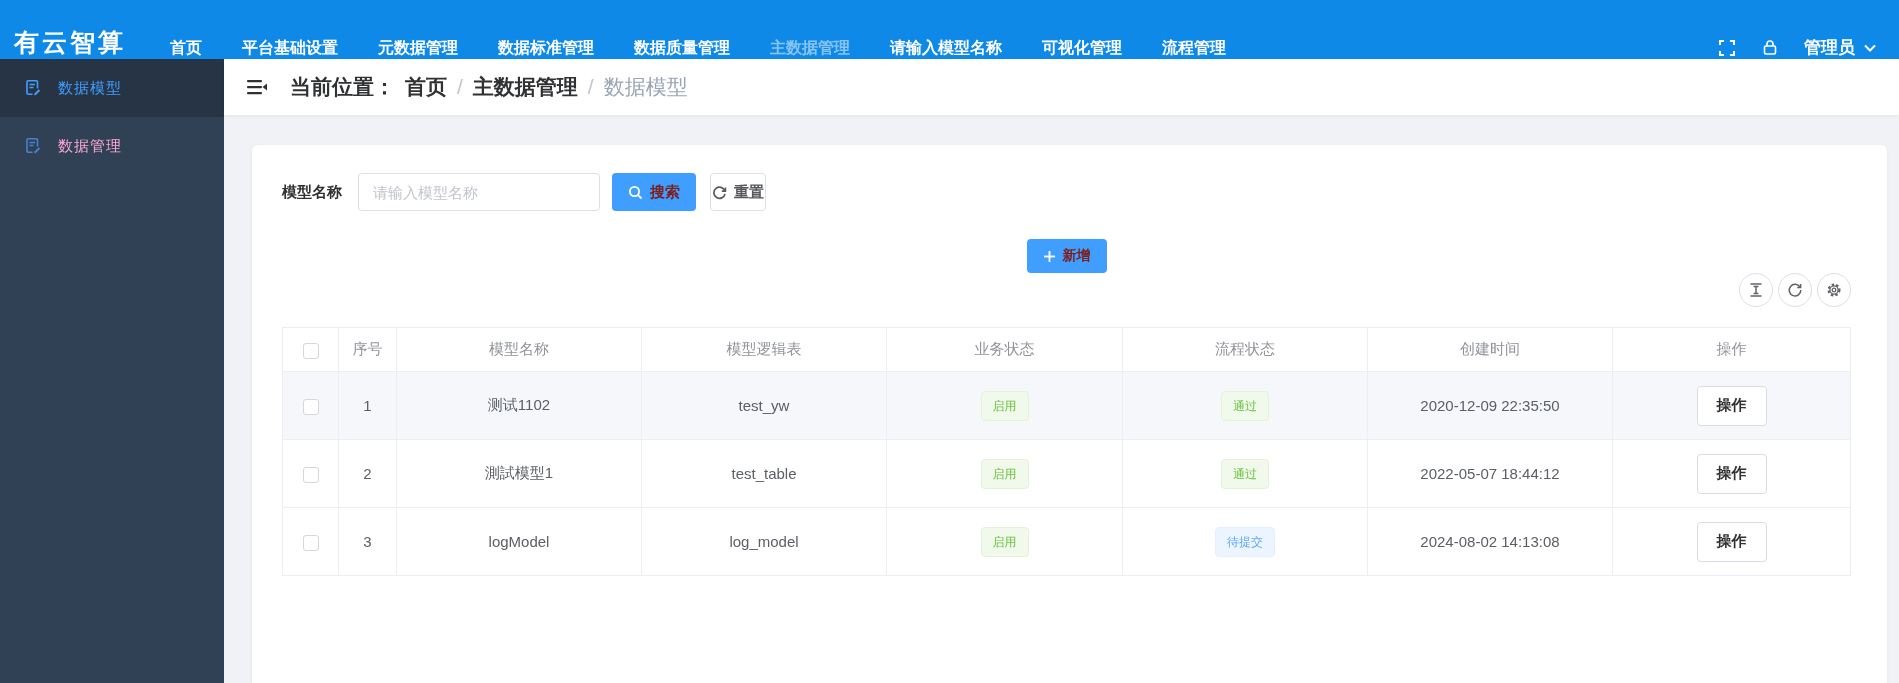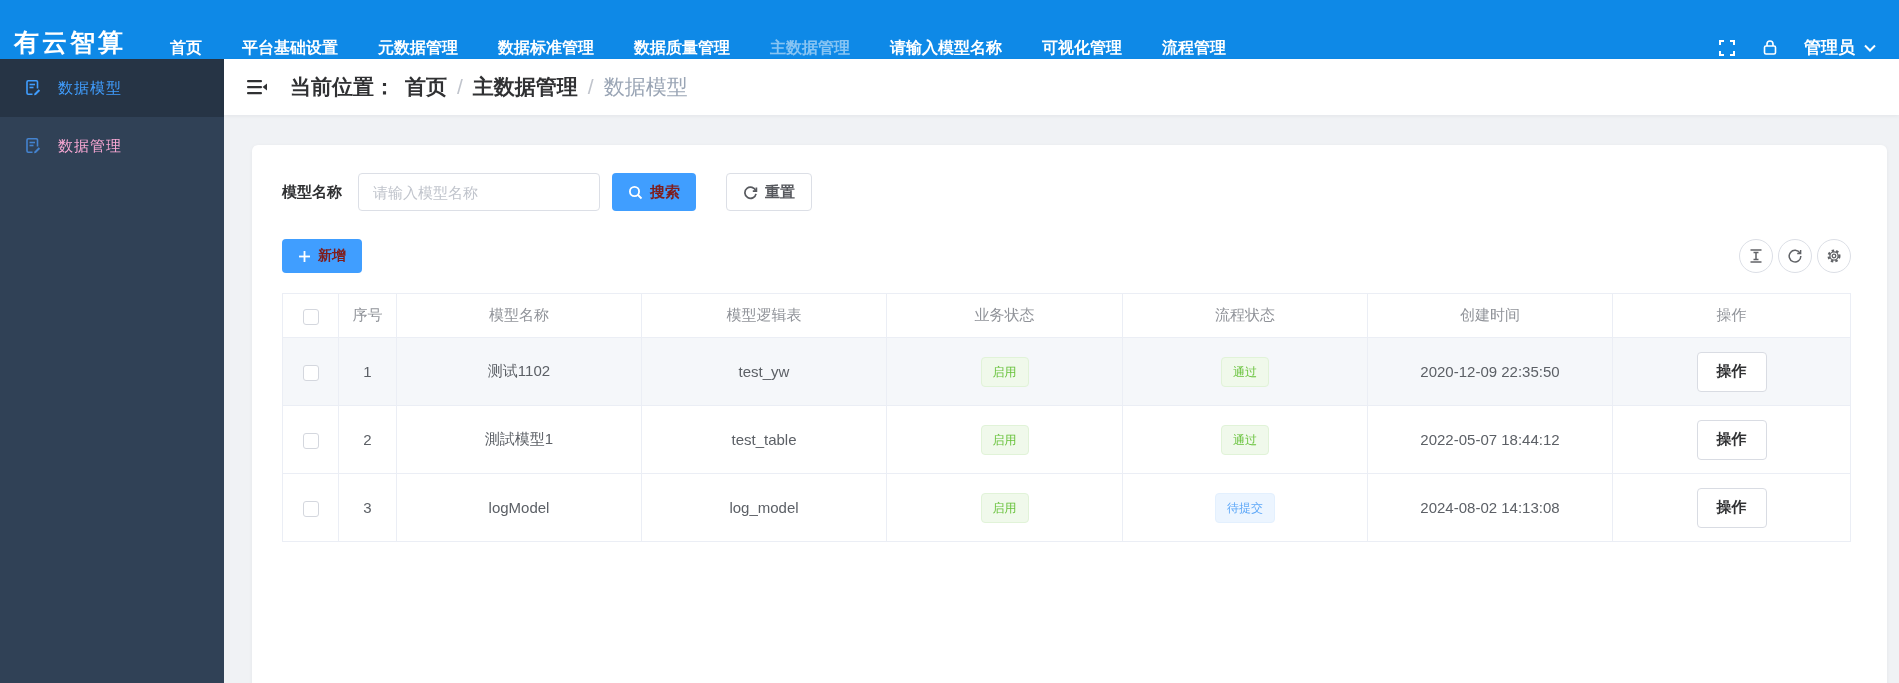--- a/index.html
+++ b/index.html
@@ -38,24 +38,24 @@
 
   
   .search-row { display:flex; align-items:center; margin-bottom:28px; }
   .search-label { font-size:15px; font-weight:700; color:#303133; margin-right:16px; white-space:nowrap; }
   .search-input { width:242px; height:38px; border:1px solid #dcdfe6; border-radius:4px; padding:0 14px; font-size:15px; color:#303133; outline:none; font-family:"Liberation Sans", sans-serif; }
   .search-input::placeholder { color:#c0c4cc; }
   .btn { display:inline-flex; align-items:center; justify-content:center; gap:7px; height:38px; border-radius:4px; font-size:15px; cursor:pointer; border:1px solid transparent; font-family:"Liberation Sans", sans-serif; }
   .btn-primary { background:#409eff; color:#7f1d1d; font-weight:700; }
   .btn-plain { background:#fff; border-color:#dcdfe6; color:#57595e; font-weight:700; }
   .search-btn { width:84px; margin-left:12px; }
-  .reset-btn { width:86px; margin-left:30px;font-family:Liberation Mono, monospace; }
-
-  
-  .tool-row { display:flex; align-items:center; margin-bottom:20px; }
+  .reset-btn { width:56px; margin-left:14px;font-family:Liberation Mono, monospace; }
+
+  
+  .tool-row { display:flex; align-items:center; margin-bottom:20px;flex-direction:column; }
   .add-btn { height:34px; padding:0 15px; font-size:14px; }
   .tool-icons { margin-left:auto; display:flex; align-items:center; gap:5px; }
   .circle-btn { width:34px; height:34px; border-radius:50%; border:1px solid #dcdfe6; background:#fff; display:flex; align-items:center; justify-content:center; cursor:pointer; color:#606266; }
 
   
   table { width:100%; border-collapse:collapse; font-size:15px; table-layout:fixed; }
   th, td { border:1px solid #ebeef5; text-align:center; }
   th { height:44px; color:#909399; font-weight:500; background:#fff; }
   td { height:68px; color:#5c6066; }
   tr.striped td { background:#f5f7fa; }

